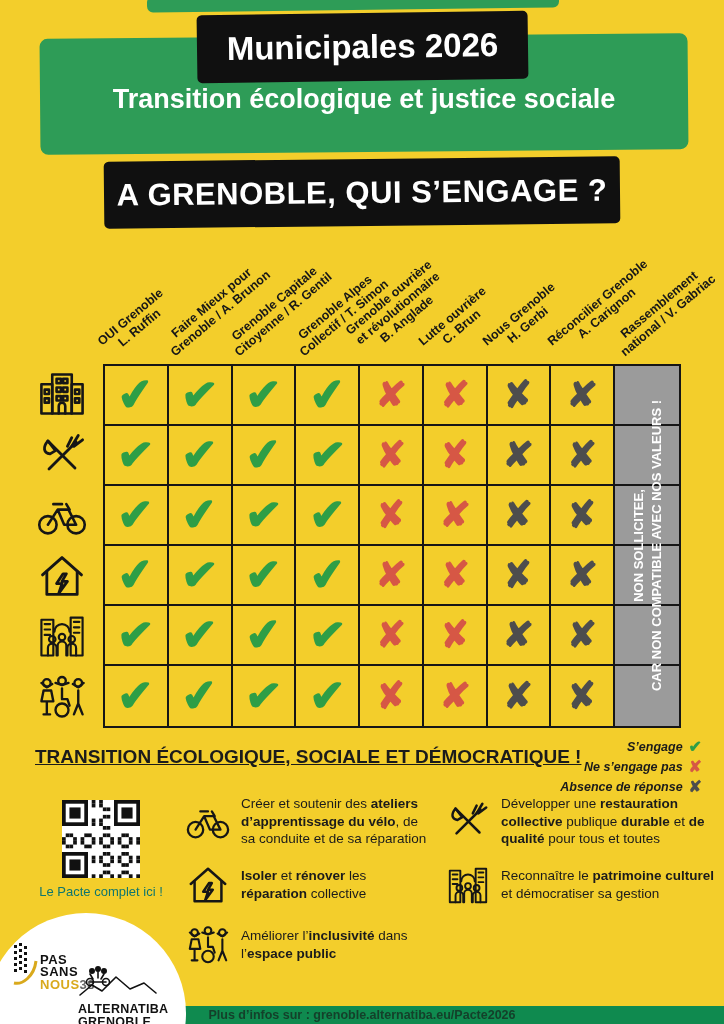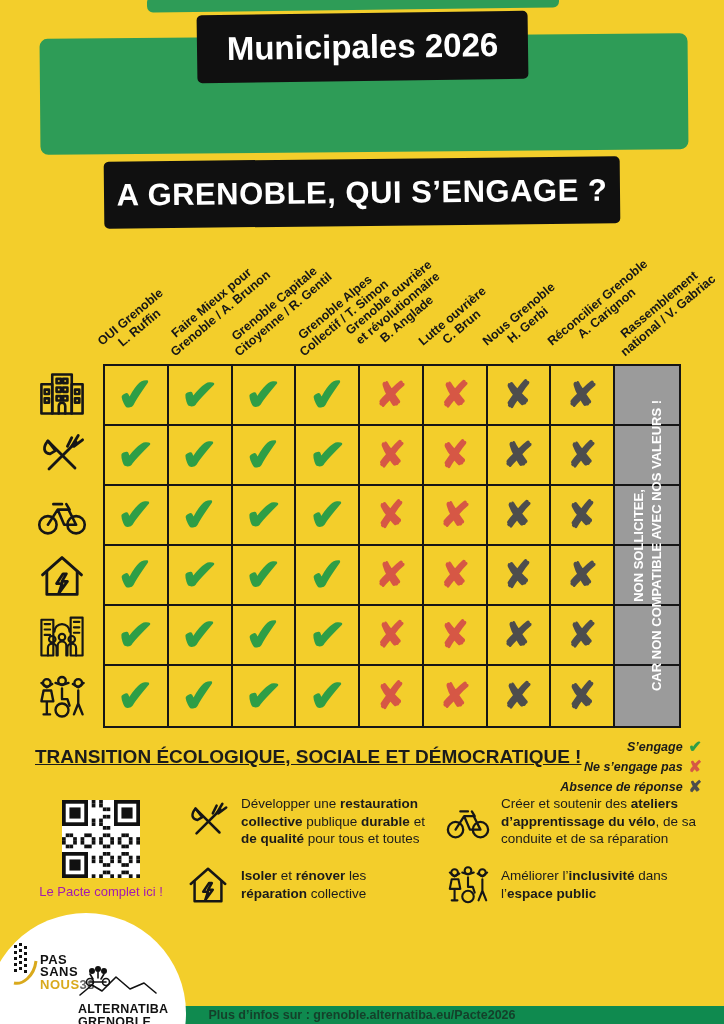--- a/index.html
+++ b/index.html
@@ -53,21 +53,21 @@
   .pacte-line1 { font-size:18px; }
   .pacte-line2 { font-size:19px; font-weight:bold; margin-top:3px;text-decoration:underline; }
   .legend { position:absolute; right:22px; top:737px; display:flex; flex-direction:column; gap:1px; }
   .legend-item { display:flex; align-items:center; justify-content:flex-end; gap:6px;
     font-style:italic; font-weight:600; font-size:12.5px; color:#1b1b1b; }
   .legend-mark { font-size:16px; font-weight:bold; font-style:normal; }
 
   
   .qr { position:absolute; left:62px; top:800px; width:78px; height:78px; }
   .qr-caption { position:absolute; left:15px; top:884px; width:172px; text-align:center;
-    font-size:13px; color:#a21caf; }
+    font-size:13px; color:#0f766e; }
 
   
   .measures { position:absolute; left:185px; top:795px; width:532px;
     display:grid; grid-template-columns:250px 272px; column-gap:10px; row-gap:14px; }
   .measure { display:flex; align-items:center; gap:10px; }
   .measure svg { width:46px; height:46px; flex:0 0 46px; }
   .measure-text { font-size:13.5px; line-height:1.3; color:#1b1b1b; }
   .measure-text b { font-weight:bold; }
 
   
@@ -143,20 +143,21 @@
   </symbol>
 </svg>
 
 <div class="page">
 
   <div class="green-sliver"></div>
   <div class="green-brush"></div>
   <div class="black-box box-title">
     <span>Municipales 2026</span>
   </div>
+  <div class="subtitle">Transition écologique et justice sociale</div>
   <div class="black-box box-question">
     <span>A GRENOBLE, QUI S’ENGAGE ?</span>
   </div>
 
   <div class="col-headers">
       <div class="col-header" style="left: 10px;">
         <div>OUI Grenoble</div>
         <div>L. Ruffin</div>
       </div>
       <div class="col-header" style="left: 74.2222px;">
@@ -493,35 +494,41 @@
       <rect x="20" y="11" width="1" height="1" fill="#111"></rect>
       <rect x="20" y="15" width="1" height="1" fill="#111"></rect>
       <rect x="20" y="16" width="1" height="1" fill="#111"></rect>
       <rect x="20" y="20" width="1" height="1" fill="#111"></rect>
     </svg>
   <div class="qr-caption">Le Pacte complet ici !</div>
 
   <div class="measures">
       <div class="measure">
         <svg>
+          <use href="#bicycle-icon"></use>
+        </svg>
+        <div class="measure-text"><span>Créer et soutenir des </span><b>ateliers d’apprentissage du vélo</b><span>, de sa conduite et de sa réparation</span></div>
+      </div>
+      <div class="measure">
+        <svg>
           <use href="#restaurant-icon"></use>
         </svg>
         <div class="measure-text"><span>Développer une </span><b>restauration collective</b><span> publique </span><b>durable</b><span> et </span><b>de qualité</b><span> pour tous et toutes</span></div>
       </div>
       <div class="measure">
         <svg>
-          <use href="#bicycle-icon"></use>
-        </svg>
-        <div class="measure-text"><span>Créer et soutenir des </span><b>ateliers d’apprentissage du vélo</b><span>, de sa conduite et de sa réparation</span></div>
+          <use href="#house-energy-icon"></use>
+        </svg>
+        <div class="measure-text"><span></span><b>Isoler</b><span> et </span><b>rénover</b><span> les </span><b>réparation</b><span> collective</span></div>
       </div>
       <div class="measure">
         <svg>
-          <use href="#house-energy-icon"></use>
-        </svg>
-        <div class="measure-text"><span></span><b>Isoler</b><span> et </span><b>rénover</b><span> les </span><b>réparation</b><span> collective</span></div>
+          <use href="#heritage-icon"></use>
+        </svg>
+        <div class="measure-text"><span>Reconnaître le </span><b>patrimoine culturel</b><span> et démocratiser sa gestion</span></div>
       </div>
       <div class="measure">
         <svg>
           <use href="#inclusivity-icon"></use>
         </svg>
         <div class="measure-text"><span>Améliorer l’</span><b>inclusivité</b><span> dans l’</span><b>espace public</b><span></span></div>
       </div>
     </div>
 
   <div class="footer-bar">

